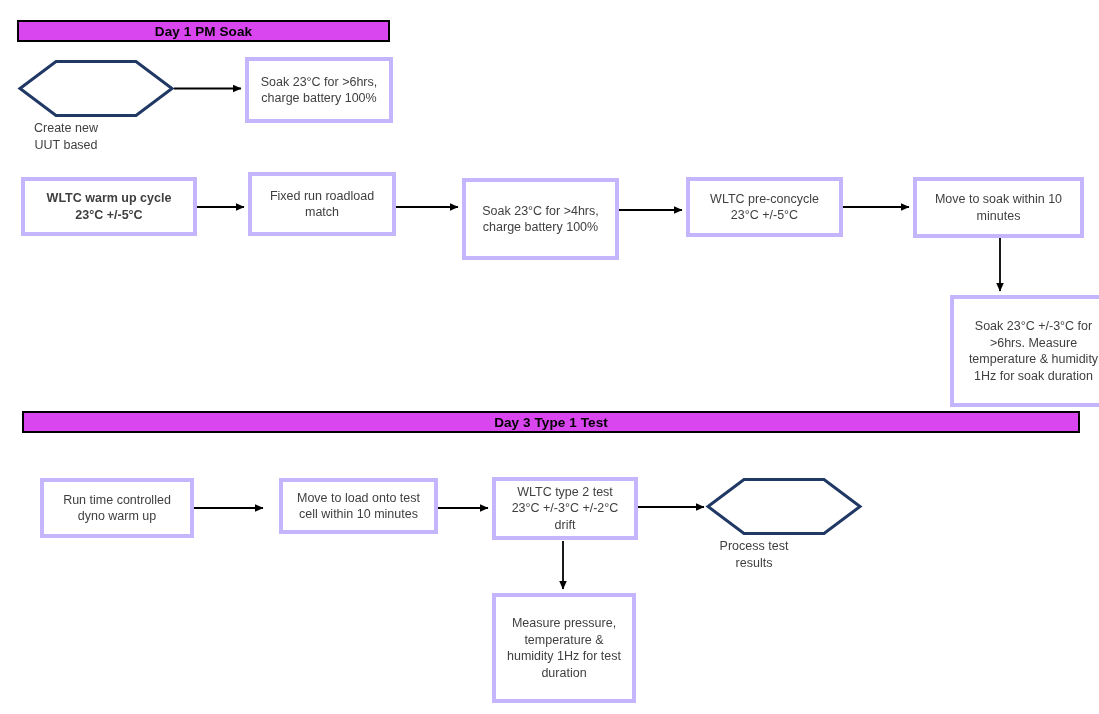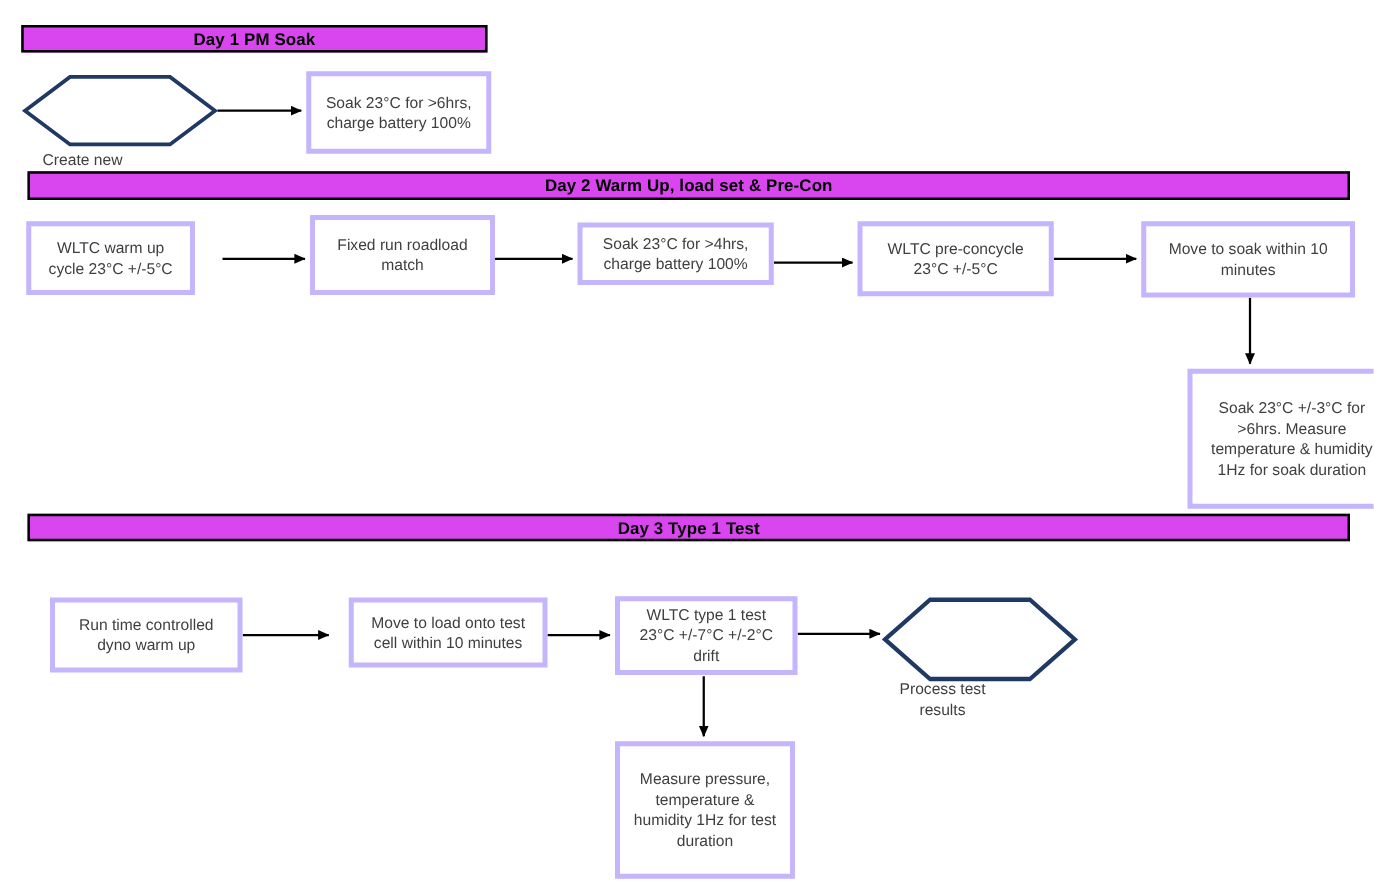--- a/index.html
+++ b/index.html
@@ -112,31 +112,30 @@
     </svg>
     <div class="hex-label">
       <span>Create new UUT based</span>
     </div>
   </div>
 
   <div class="box-node" style="left:245px; top:57px; width:148px; height:66px;">
     <span>Soak 23°C for &gt;6hrs, charge battery 100%</span>
   </div>
 
-  <div class="section-title" style="left:22px; top:137px; width:1058px; height:23px;">Day 2 Warm Up, load set &amp; Pre-Con</div>
 
-  <div class="box-node" style="left:21px; top:177px; width:135px; height:59px;">
+  <div class="box-node" style="left:21px; top:177px; width:176px; height:59px;font-weight:bold;">
     <span>WLTC warm up cycle 23°C +/-5°C</span>
   </div>
 
   <div class="box-node" style="left:248px; top:172px; width:148px; height:64px;">
     <span>Fixed run roadload match</span>
   </div>
 
-  <div class="box-node" style="left:462px; top:178px; width:157px; height:50px;">
+  <div class="box-node" style="left:462px; top:178px; width:157px; height:82px;">
     <span>Soak 23°C for &gt;4hrs, charge battery 100%</span>
   </div>
 
   <div class="box-node" style="left:686px; top:177px; width:157px; height:60px;">
     <span>WLTC pre-concycle 23°C +/-5°C</span>
   </div>
 
   <div class="box-node" style="left:913px; top:177px; width:171px; height:61px;">
     <span>Move to soak within 10 minutes</span>
   </div>
@@ -149,24 +148,24 @@
 
   <div class="box-node" style="left:40px; top:478px; width:154px; height:60px;">
     <span>Run time controlled dyno warm up</span>
   </div>
 
   <div class="box-node" style="left:267px; top:478px; width:159px; height:56px;margin-left:12px;">
     <span>Move to load onto test cell within 10 minutes</span>
   </div>
 
   <div class="box-node" style="left:492px; top:477px; width:146px; height:63px;">
-    <span>WLTC type 1 test 23°C +/-7°C +/-2°C drift</span>
+    <span>WLTC type 2 test 23°C +/-3°C +/-2°C drift</span>
   </div>
 
-  <div class="hex-node" style="left:708px; top:478px; width:152px; height:67px;">
+  <div class="hex-node" style="left:708px; top:478px; width:152px; height:57px;">
     <svg viewBox="0 0 152 57" preserveAspectRatio="none">
       <polygon points="0,28.5 36,1.5 116,1.5 152,28.5 116,55.5 36,55.5" fill="#ffffff" stroke="#1f3864" stroke-width="3"></polygon>
     </svg>
     <div class="hex-label">
       <span>Process test results</span>
     </div>
   </div>
 
   <div class="box-node" style="left:492px; top:593px; width:144px; height:110px;">
     <span>Measure pressure, temperature &amp; humidity 1Hz for test duration</span>

